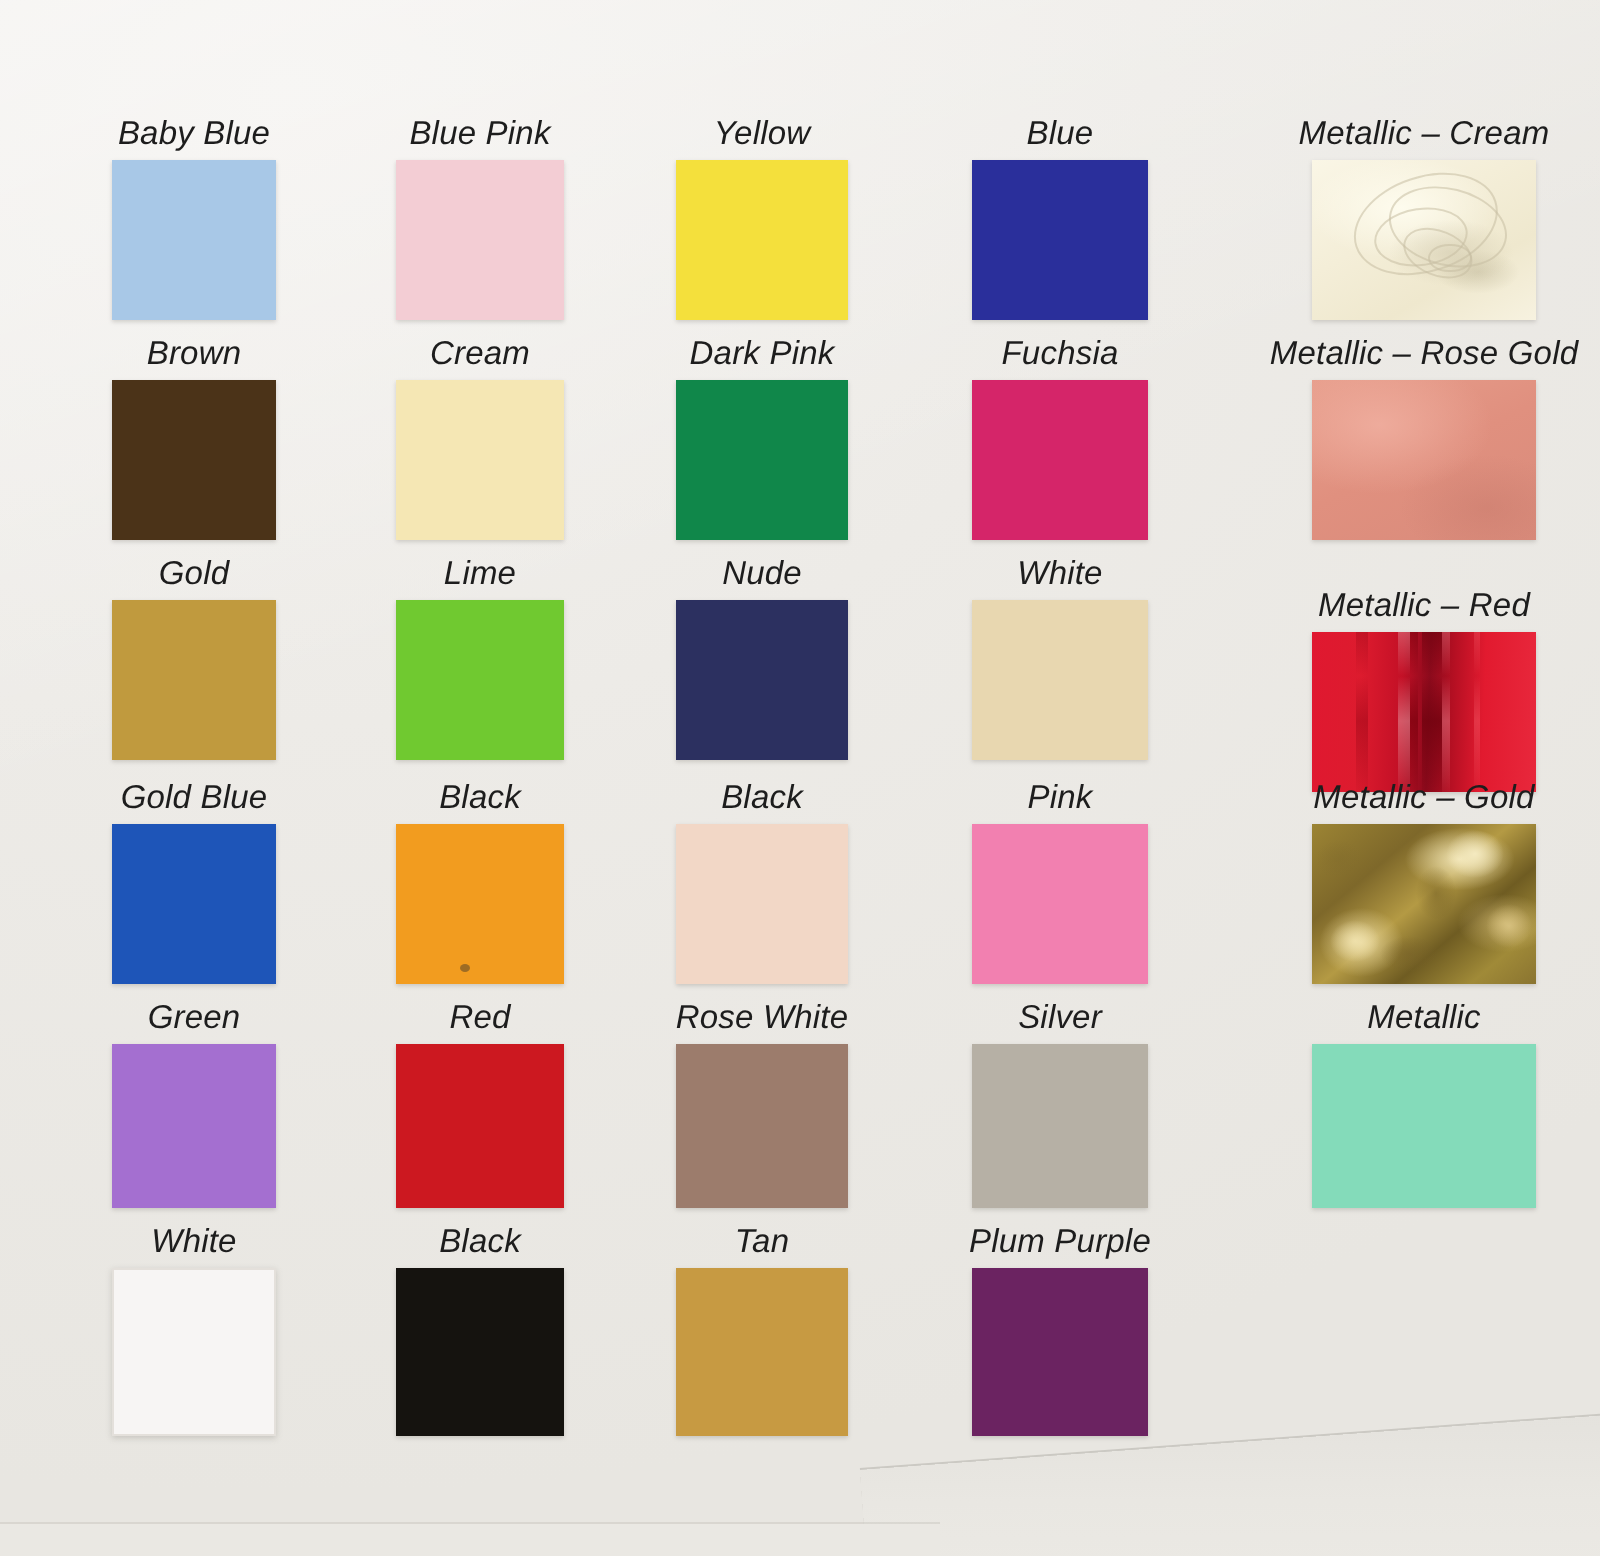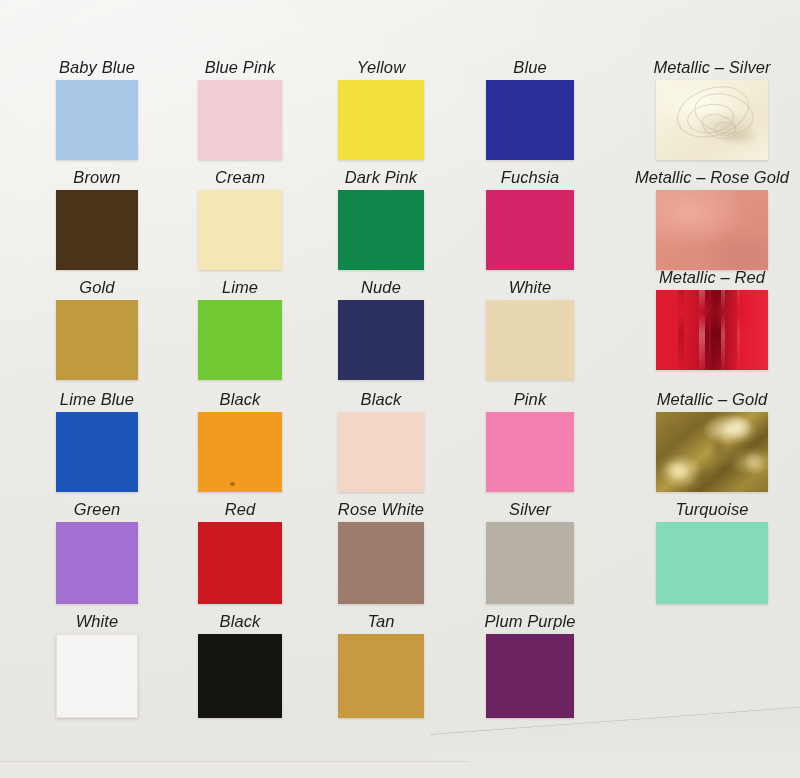--- a/index.html
+++ b/index.html
@@ -95,21 +95,21 @@
       </div>
       <div class="cell" style="left: 338px; top: 58px; width: 86px;">
         <div class="label">Yellow</div>
         <div class="swatch" style="width: 86px; height: 80px; background: rgb(244, 224, 60);"></div>
       </div>
       <div class="cell" style="left: 486px; top: 58px; width: 88px;">
         <div class="label">Blue</div>
         <div class="swatch" style="width: 88px; height: 80px; background: rgb(42, 47, 155);"></div>
       </div>
       <div class="cell" style="left: 656px; top: 58px; width: 112px;">
-        <div class="label">Metallic – Silver</div>
+        <div class="label">Metallic – Cream</div>
         <div class="swatch foil-silver" style="width: 112px; height: 80px;">
           <div class="sw" style="left: 34%; top: 18%; width: 52%; height: 46%; transform: rotate(14deg);"></div>
           <div class="sw" style="left: 28%; top: 30%; width: 40%; height: 34%; transform: rotate(-8deg);"></div>
           <div class="sw" style="left: 40%; top: 44%; width: 30%; height: 26%; transform: rotate(22deg);"></div>
           <div class="sw" style="left: 52%; top: 52%; width: 18%; height: 16%; transform: rotate(0deg);"></div>
           <div class="sw" style="left: 18%; top: 10%; width: 64%; height: 58%; transform: rotate(-18deg);"></div>
         </div>
       </div>
       <div class="cell" style="left: 56px; top: 168px; width: 82px;">
         <div class="label">Brown</div>
@@ -140,33 +140,33 @@
         <div class="swatch" style="width: 84px; height: 80px; background: rgb(112, 201, 48);"></div>
       </div>
       <div class="cell" style="left: 338px; top: 278px; width: 86px;">
         <div class="label">Nude</div>
         <div class="swatch" style="width: 86px; height: 80px; background: rgb(44, 48, 96);"></div>
       </div>
       <div class="cell" style="left: 486px; top: 278px; width: 88px;">
         <div class="label">White</div>
         <div class="swatch" style="width: 88px; height: 80px; background: rgb(232, 215, 176);"></div>
       </div>
-      <div class="cell" style="left: 656px; top: 268px; width: 112px;">
+      <div class="cell" style="left: 656px; top: 294px; width: 112px;">
         <div class="label">Metallic – Red</div>
         <div class="swatch foil-red" style="width: 112px; height: 80px;">
           <div class="streak" style="left: 38%; width: 6%; background: linear-gradient(rgba(255, 255, 255, 0.3) 0%, rgba(0, 0, 0, 0) 30%, rgba(255, 255, 255, 0.3) 55%, rgba(0, 0, 0, 0) 100%);"></div>
           <div class="streak" style="left: 44%; width: 3%; background: linear-gradient(rgba(120, 0, 12, 0.65) 0%, rgba(0, 0, 0, 0) 30%, rgba(120, 0, 12, 0.65) 55%, rgba(0, 0, 0, 0) 100%);"></div>
           <div class="streak" style="left: 49%; width: 9%; background: linear-gradient(rgba(110, 2, 14, 0.75) 0%, rgba(0, 0, 0, 0) 30%, rgba(110, 2, 14, 0.75) 55%, rgba(0, 0, 0, 0) 100%);"></div>
           <div class="streak" style="left: 58%; width: 4%; background: linear-gradient(rgba(255, 170, 180, 0.35) 0%, rgba(0, 0, 0, 0) 30%, rgba(255, 170, 180, 0.35) 55%, rgba(0, 0, 0, 0) 100%);"></div>
           <div class="streak" style="left: 20%; width: 5%; background: linear-gradient(rgba(150, 5, 20, 0.45) 0%, rgba(0, 0, 0, 0) 30%, rgba(150, 5, 20, 0.45) 55%, rgba(0, 0, 0, 0) 100%);"></div>
           <div class="streak" style="left: 72%; width: 3%; background: linear-gradient(rgba(255, 120, 130, 0.3) 0%, rgba(0, 0, 0, 0) 30%, rgba(255, 120, 130, 0.3) 55%, rgba(0, 0, 0, 0) 100%);"></div>
         </div>
       </div>
       <div class="cell" style="left: 56px; top: 390px; width: 82px;">
-        <div class="label">Lime Blue</div>
+        <div class="label">Gold Blue</div>
         <div class="swatch" style="width: 82px; height: 80px; background: rgb(30, 85, 184);"></div>
       </div>
       <div class="cell" style="left: 198px; top: 390px; width: 84px;">
         <div class="label">Black</div>
         <div class="swatch" style="width: 84px; height: 80px; background: rgb(242, 156, 31);">
           <div class="speck" style="left: 38%; top: 88%; width: 5px; height: 4px;"></div>
         </div>
       </div>
       <div class="cell" style="left: 338px; top: 390px; width: 86px;">
         <div class="label">Black</div>
@@ -197,21 +197,21 @@
       </div>
       <div class="cell" style="left: 338px; top: 500px; width: 86px;">
         <div class="label">Rose White</div>
         <div class="swatch" style="width: 86px; height: 82px; background: rgb(156, 124, 108);"></div>
       </div>
       <div class="cell" style="left: 486px; top: 500px; width: 88px;">
         <div class="label">Silver</div>
         <div class="swatch" style="width: 88px; height: 82px; background: rgb(182, 176, 165);"></div>
       </div>
       <div class="cell" style="left: 656px; top: 500px; width: 112px;">
-        <div class="label">Turquoise</div>
+        <div class="label">Metallic</div>
         <div class="swatch" style="width: 112px; height: 82px; background: rgb(132, 219, 186);"></div>
       </div>
       <div class="cell" style="left: 56px; top: 612px; width: 82px;">
         <div class="label">White</div>
         <div class="swatch" style="width: 82px; height: 84px; background: rgb(247, 245, 244); box-shadow: rgba(120, 116, 108, 0.3) 0px 1px 3px, rgba(225, 222, 216, 0.9) 0px 0px 0px 1px inset;"></div>
       </div>
       <div class="cell" style="left: 198px; top: 612px; width: 84px;">
         <div class="label">Black</div>
         <div class="swatch" style="width: 84px; height: 84px; background: rgb(21, 19, 15);"></div>
       </div>

